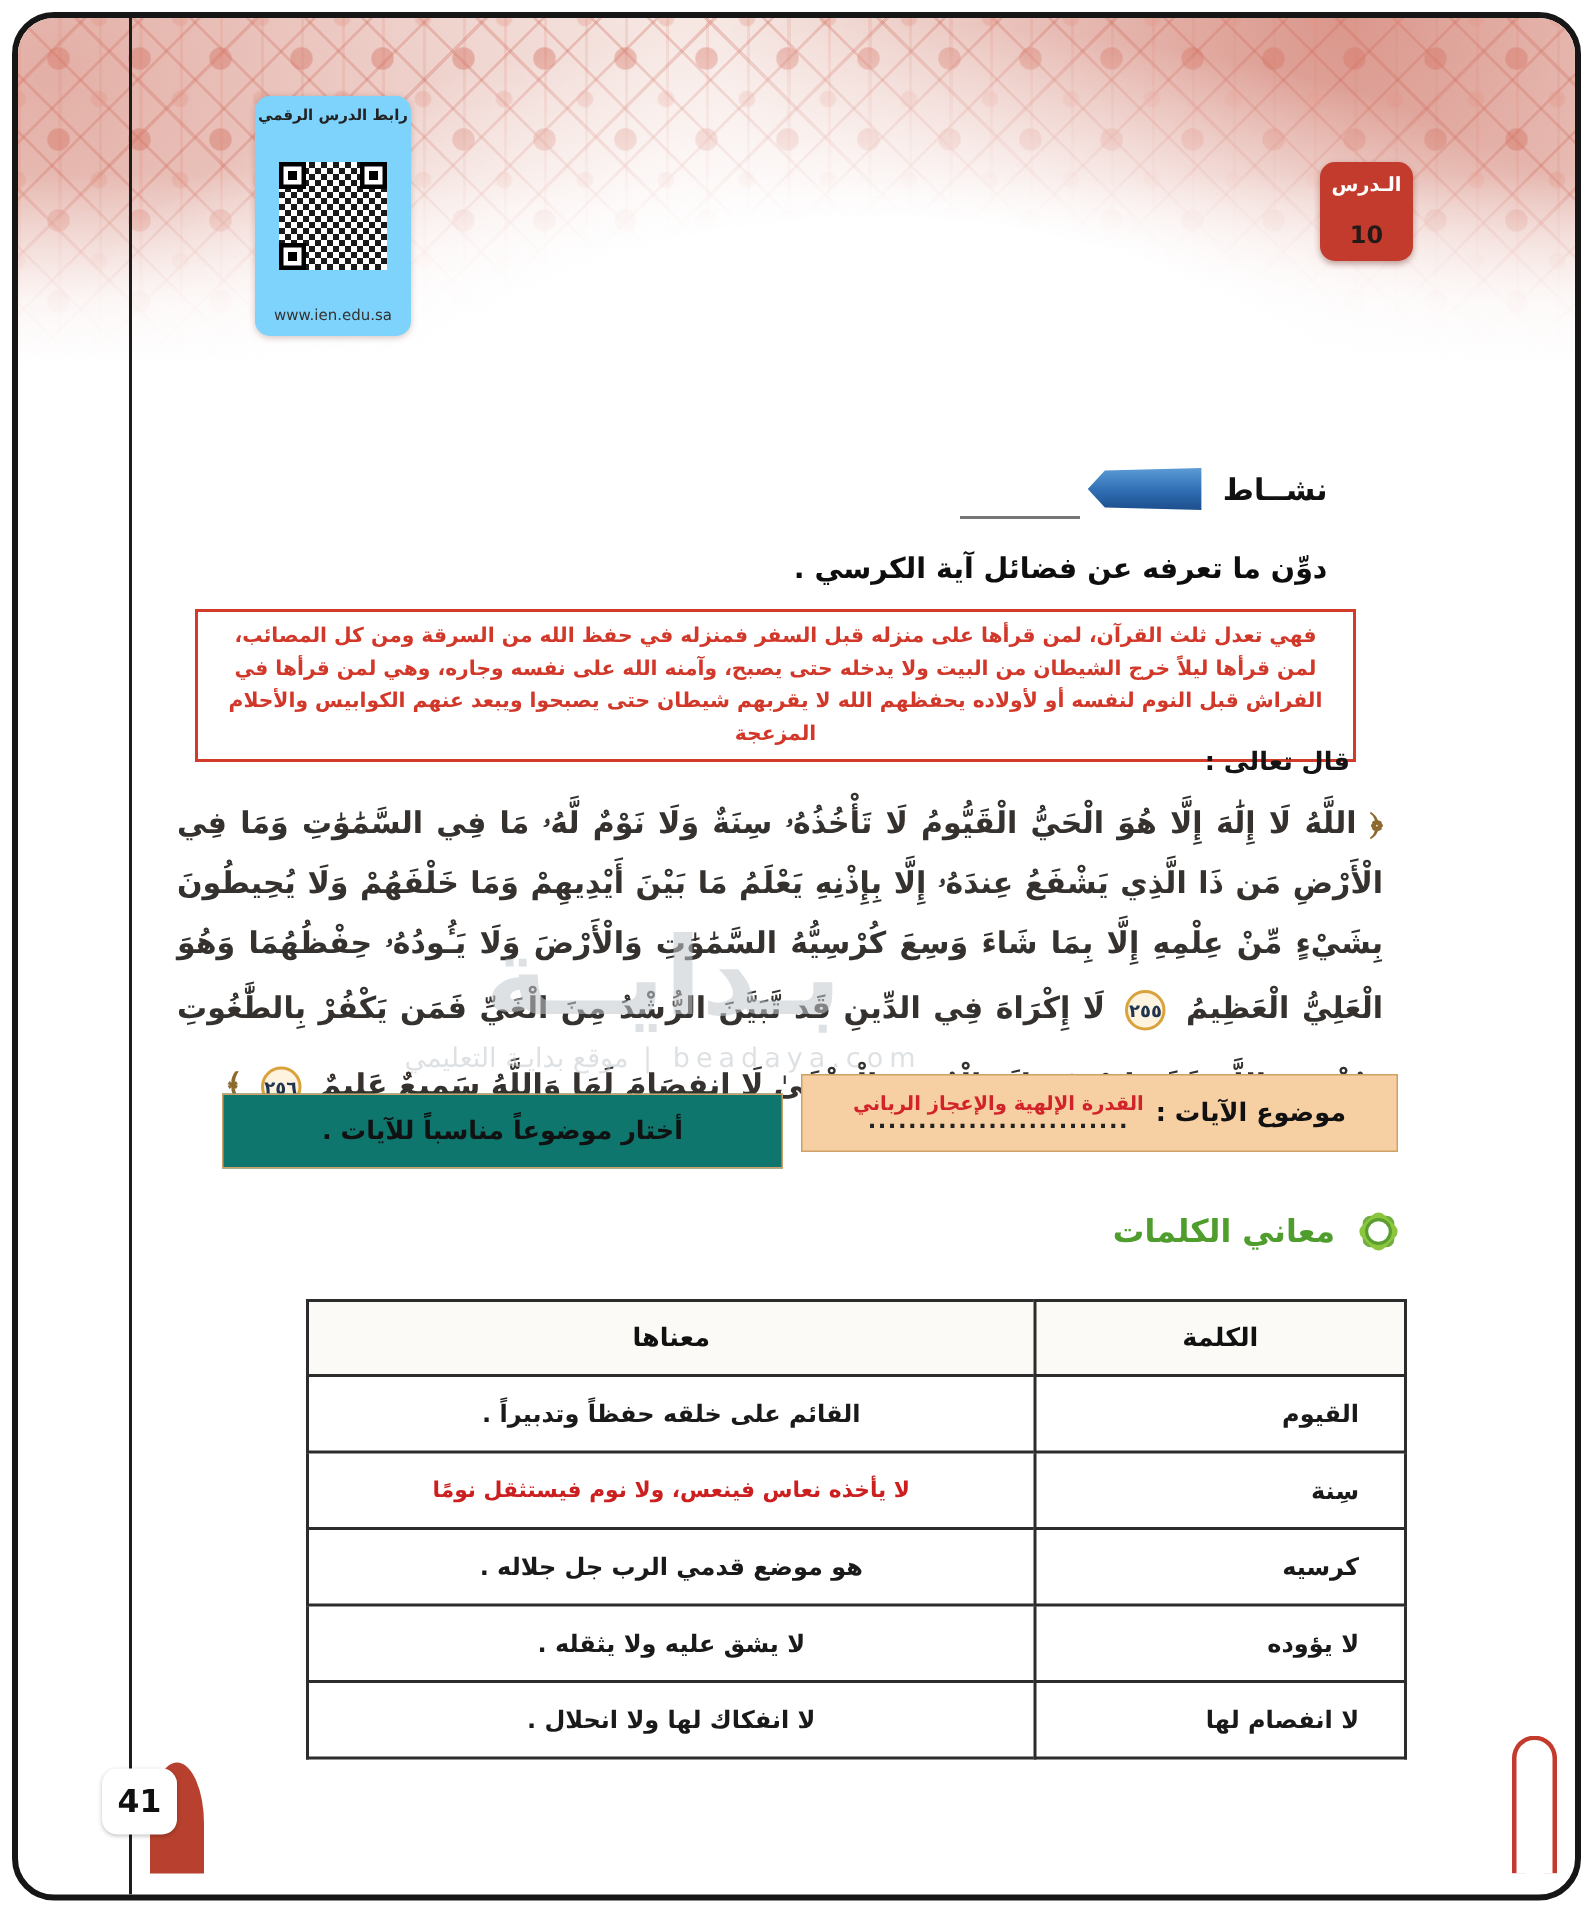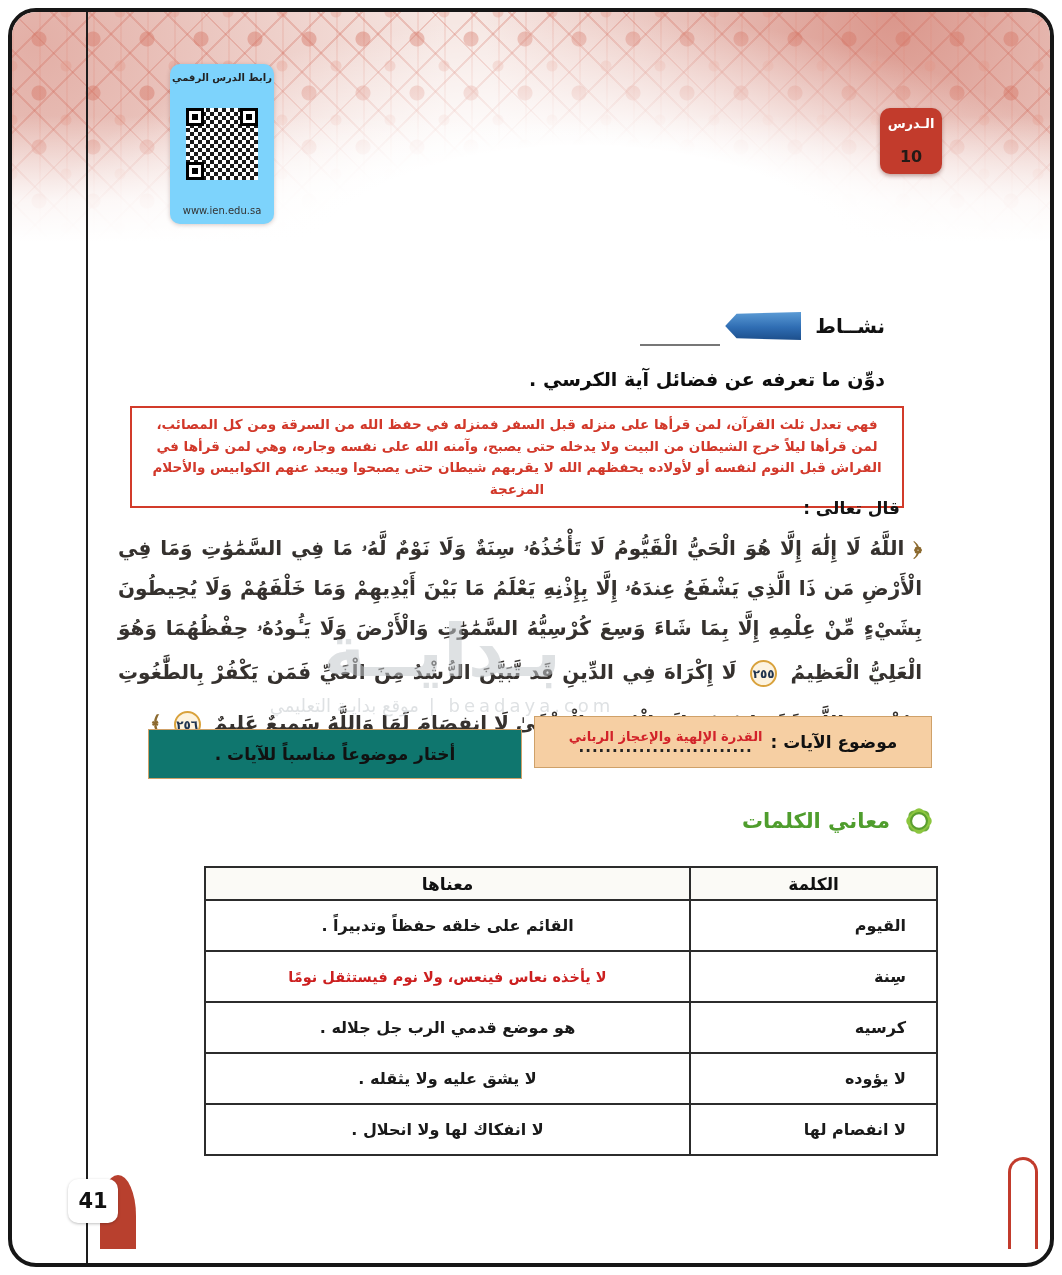--- a/index.html
+++ b/index.html
@@ -123,21 +123,21 @@
   }
 
   
   .meanings-head { position:absolute; top:790px; right:112px; display:flex; align-items:center; gap:10px; direction:rtl; z-index:6; }
   .meanings-title { color:#4f9d2d; font-size:21px; font-weight:bold; }
 
   .table-wrap { position:absolute; top:854px; right:112px; left:192px; direction:rtl; z-index:6; }
   table.meanings { width:100%; border-collapse:collapse; }
   table.meanings th, table.meanings td { border:2px solid #2c2c2c; }
   table.meanings th {
-    height:33px; font-size:17px; font-weight:bold; color:#111;
+    height:50px; font-size:17px; font-weight:bold; color:#111;
     background:#fbfaf6; text-align:center;
   }
   table.meanings td { height:51px; font-size:16px; color:#1a1a1a; }
   td.word { width:247px; text-align:right; padding-right:30px; font-weight:bold; }
   td.meaning { text-align:center; font-weight:bold; }
   td.meaning.red-hand { color:#cc1f1f; font-size:14.5px; }
 
   
   .page-badge-arch {
     position:absolute; left:88px; bottom:14px; width:36px; height:74px;

